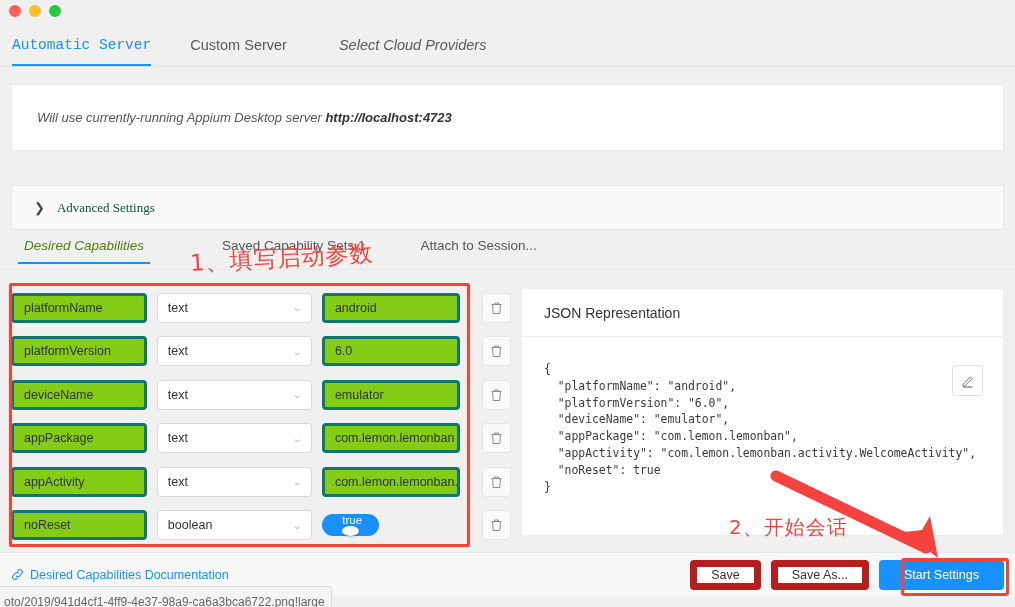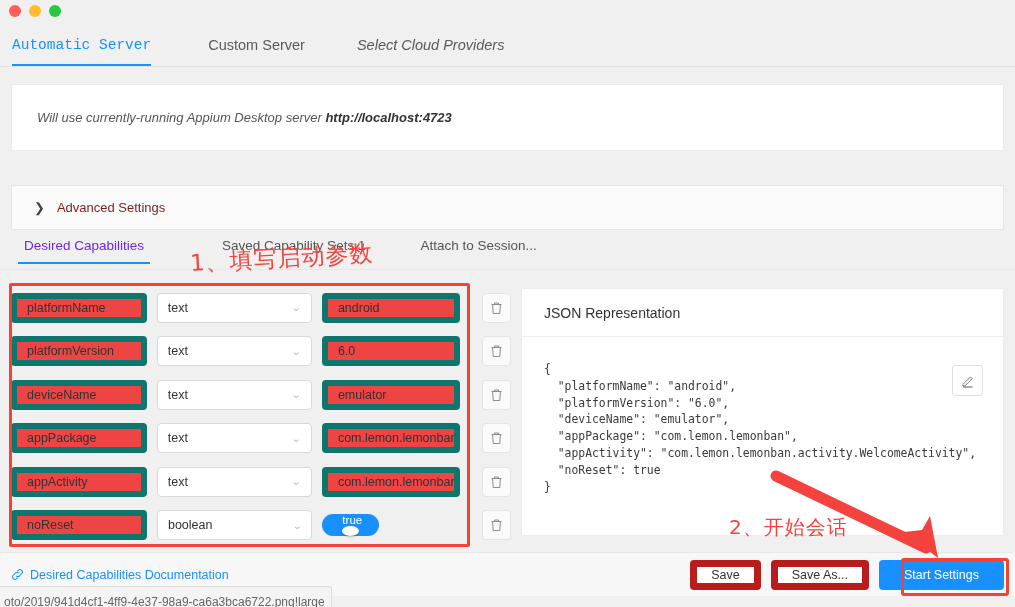--- a/index.html
+++ b/index.html
@@ -31,21 +31,21 @@
     border-bottom: 1px solid #e2e2e2;
   }
   .server-tab {
     font-size: 14.5px; color: #5a5a5a;
     padding: 0 0 13px 0; margin-left: 0;
     position: relative; white-space: nowrap;
     background: none; border: none; font-family: inherit;
     cursor: default;
   }
   .server-tab.t1 { margin-left: 12px; }
-  .server-tab.t2 { margin-left: 57px; }
+  .server-tab.t2 { margin-left: 39px; }
   .server-tab.t3 { margin-left: 52px; font-style: italic; }
   .server-tab.active { color: #1890ff; font-family: Liberation Mono, monospace; }
   .server-tab.active::after {
     content: ""; position: absolute; left: 0; right: 0; bottom: 0;
     height: 2.5px; background: #1890ff;
   }
 
   
   .server-info {
     position: absolute; top: 84px; left: 11px;
@@ -61,51 +61,51 @@
 
   
   .advanced {
     position: absolute; top: 185px; left: 11px;
     width: 993px; height: 45px;
     background: #fafafa; border: 1px solid #e6e6e6;
     display: flex; align-items: center; gap: 12px;
     padding-left: 22px;
   }
   .chev { font-size: 13px; color: #444; display: inline-block; }
-  .advanced-label { font-size: 13px; color: #7f1d1d; }
+  .advanced-label { font-size: 13px; color: #14532d; font-family: Liberation Serif, serif; }
 
   
   .cap-tabs {
     position: absolute; top: 238px; left: 0; width: 1015px; height: 32px;
     display: flex; align-items: flex-start;
     border-bottom: 1px solid #e8e8e8;
   }
   .cap-tab {
     font-size: 13.5px; color: #555; position: relative;
     padding-bottom: 11px; white-space: nowrap;
     background: none; border: none; font-family: inherit; cursor: default;
   }
   .cap-tab.c1 { margin-left: 24px; }
   .cap-tab.c2 { margin-left: 78px; }
   .cap-tab.c3 { margin-left: 55px; }
-  .cap-tab.active { color: #6d28d9; }
+  .cap-tab.active { color: #4d7c0f; font-style: italic; }
   .cap-tab.active::after {
     content: ""; position: absolute; left: -6px; right: -6px; bottom: 0;
     height: 2.5px; background: #1890ff;
   }
 
   
   .cap-panel {
     position: absolute; top: 286px; left: 11px; width: 500px;
   }
   .cap-row {
     display: flex; align-items: center; height: 43.5px; gap: 10px;
   }
   .cap-name, .cap-value {
-    height: 30px; background: #ef4444; border: 6px solid #0f766e;
+    height: 30px; background: #84cc16; border: 3px solid #0f766e;
     border-radius: 4px; font-size: 12.5px; color: #333;
     display: flex; align-items: center; padding: 0 10px;
     overflow: hidden; white-space: nowrap;
     font-family: inherit;
   }
   .cap-name { width: 138px; }
   .cap-type {
     width: 158px; height: 30px; background: #fff;
     border: 1px solid #d9d9d9; border-radius: 4px;
     font-size: 12.5px; color: #333;

